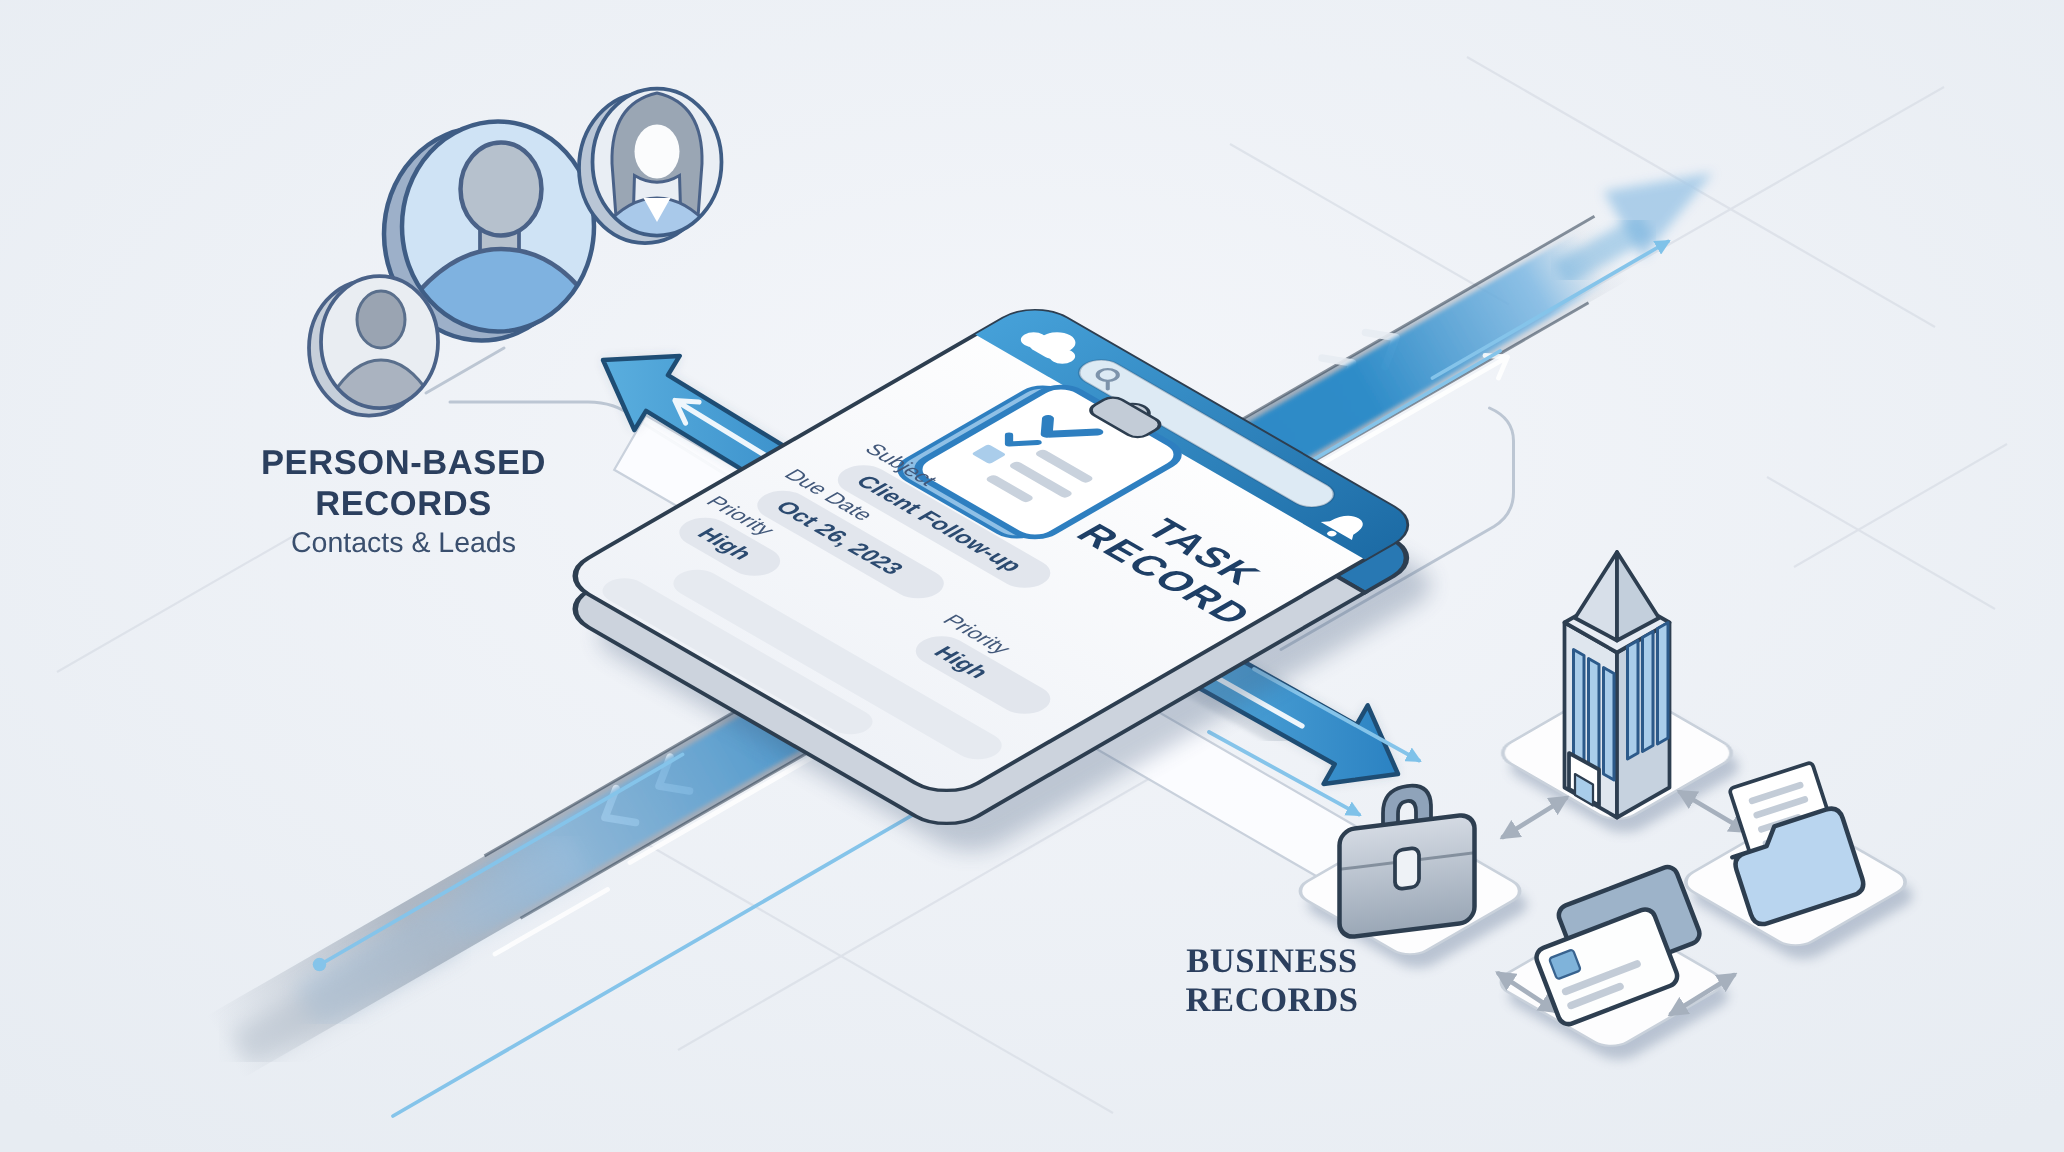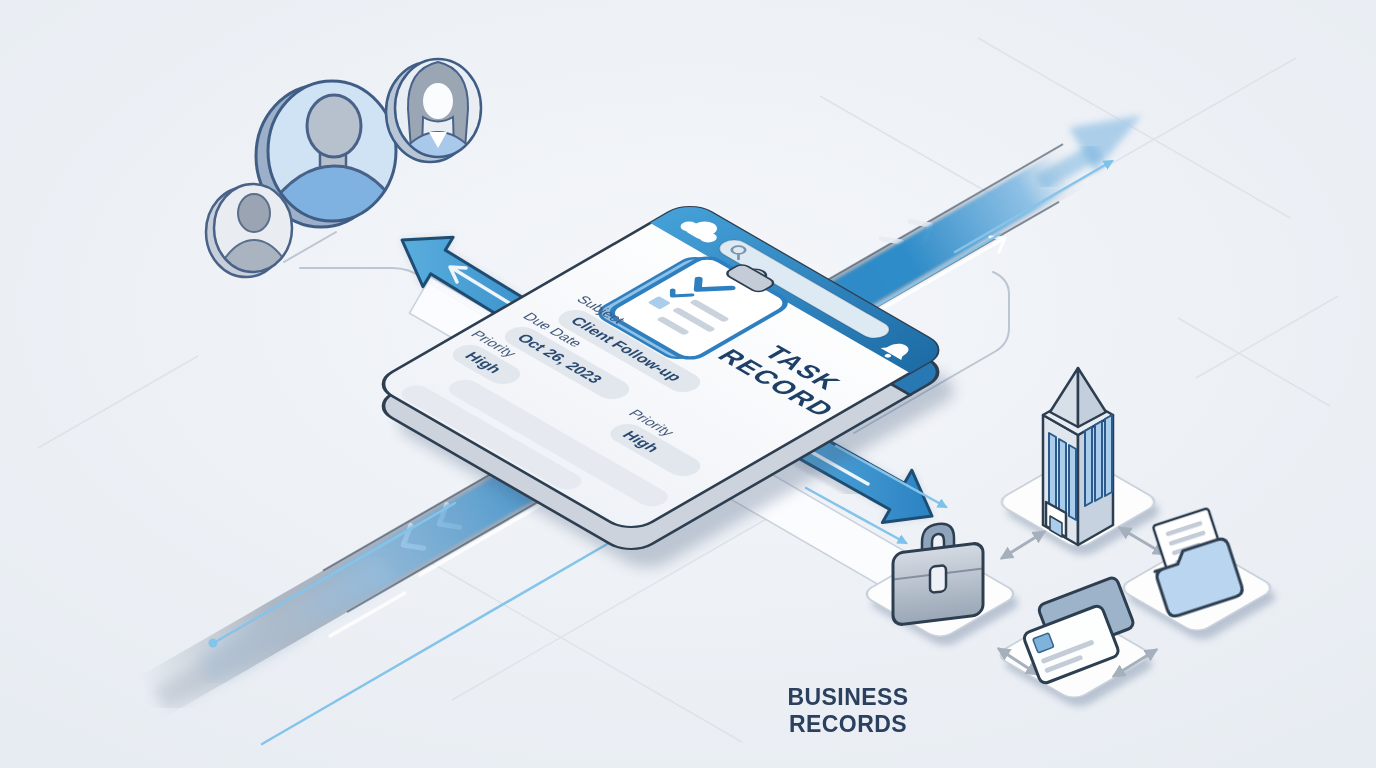--- a/index.html
+++ b/index.html
@@ -344,16 +344,20 @@
         <text class="fld-label" x="178" y="250">Priority</text>
         <rect x="184" y="256" width="92" height="28" rx="14" fill="#e2e6ed"></rect>
         <text class="fld-value" x="196" y="275">High</text>
       </g>
       <rect x="46" y="306" width="242" height="26" rx="13" fill="#e6eaf0"></rect>
       <rect x="24" y="340" width="198" height="24" rx="12" fill="#e6eaf0"></rect>
     </g>
   </g>
 </svg>
 
-<div class="floating-label" style="left:733px;top:684px;width:230px;">
+<div class="floating-label" style="left:128px;top:295px;width:282px;">
+  <div class="t">PERSON-BASED RECORDS</div>
+  <div class="s">Contacts &amp; Leads</div>
+</div>
+<div class="floating-label" style="left:733px;top:628px;width:230px;font-family:Liberation Serif, serif;">
   <div class="t">BUSINESS RECORDS</div>
 </div>
 </div>
 
 </body></html>

